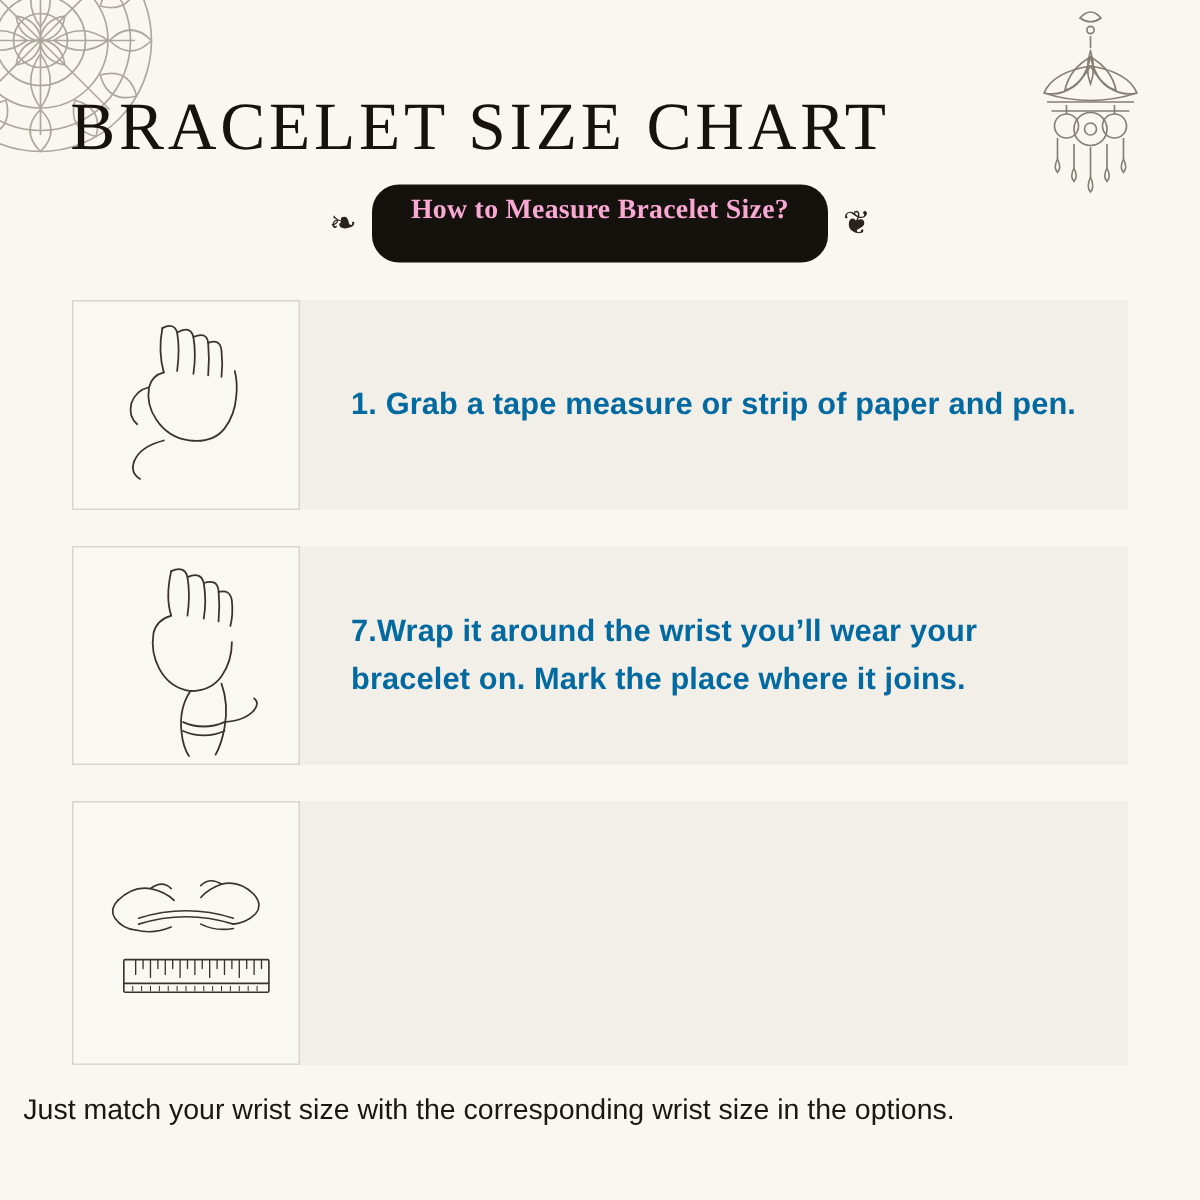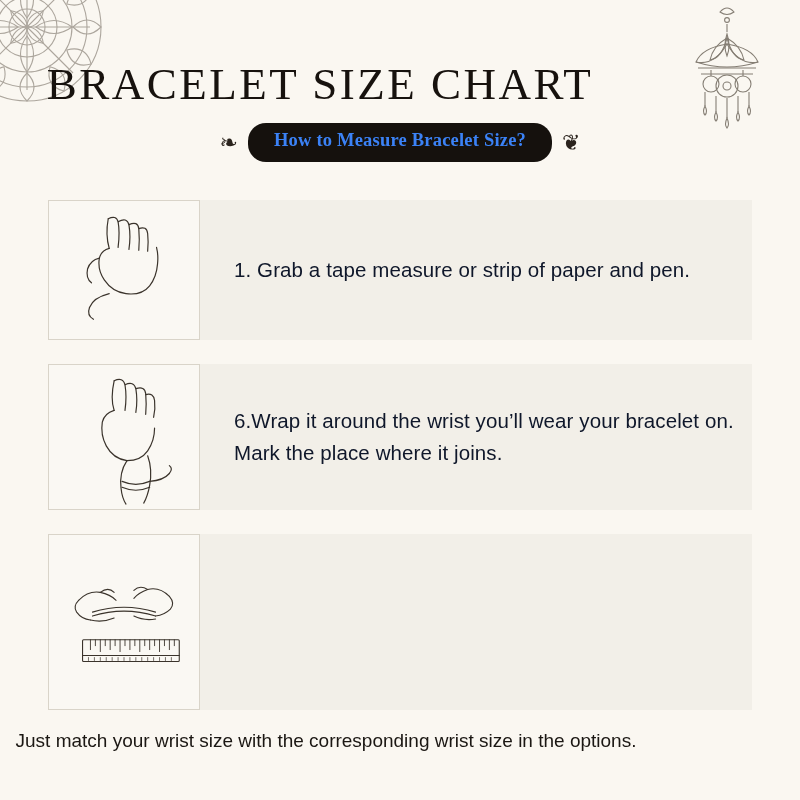--- a/index.html
+++ b/index.html
@@ -49,23 +49,23 @@
     gap: 10px;
   }
   .flourish {
     font-family: "Liberation Serif", serif;
     font-size: 22px;
     color: #2a231d;
     line-height: 1;
   }
   .pill {
     background: #15110d;
-    color: #3b82f6;
+    color: #f9a8d4;
     border-radius: 18px;
-    padding: 7px 26px 11px;
+    padding: 7px 26px 24px;
     font-family: "Liberation Serif", serif;
     font-size: 18.5px;
     font-weight: 700;
     letter-spacing: .2px;
     white-space: nowrap;
   }
 
   
   .steps {
     position: absolute;
@@ -94,22 +94,23 @@
   .thumb svg { position: absolute; inset: 0; width: 100%; height: 100%; }
 
   .step-text {
     flex: 1 1 auto;
     padding: 0 16px 0 34px;
     display: flex;
     align-items: center;
     height: 100%;
     font-size: 20.5px;
     line-height: 1.55;
-    color: #0f172a;
+    color: #0369a1;
     letter-spacing: .1px;
+    font-weight: bold;
   }
   .step-3 .step-text { font-size: 20px; line-height: 1.52; }
 
   
   .footer {
     position: absolute;
     left: 0; top: 730px; width: 652px;
     text-align: center;
     font-size: 19px;
     color: #1b1713;
@@ -237,21 +238,21 @@
             <path d="M79 97 q14 0 21 -10 q7 -10 7 -23"></path>
             <path d="M79 97 q-8 12 -6 28 q1 10 5 16"></path>
             <path d="M100 92 q5 14 2 30 q-2 11 -6 18"></path>
             <path d="M74 118 q14 6 28 0"></path>
             <path d="M74 124 q14 6 28 0"></path>
             <path d="M102 118 q14 -1 20 -8"></path>
             <path d="M122 110 q4 -5 0 -8"></path>
           </g>
         </svg>
       </div>
-      <div class="step-text">6.Wrap it around the wrist you’ll wear your bracelet on. Mark the place where it joins.</div>
+      <div class="step-text">7.Wrap it around the wrist you’ll wear your bracelet on. Mark the place where it joins.</div>
     </div>
 
     <div class="step step-3">
       <div class="thumb">
         <svg viewBox="0 0 152 176">
           <g fill="none" stroke="#3a332b" stroke-width="1.1" stroke-linecap="round">
 
             <path d="M30 66 q10 -10 22 -8 q10 2 16 8"></path>
             <path d="M30 66 q-6 6 -2 12 q5 7 14 8"></path>
             <path d="M42 86 q12 3 24 -2"></path>

